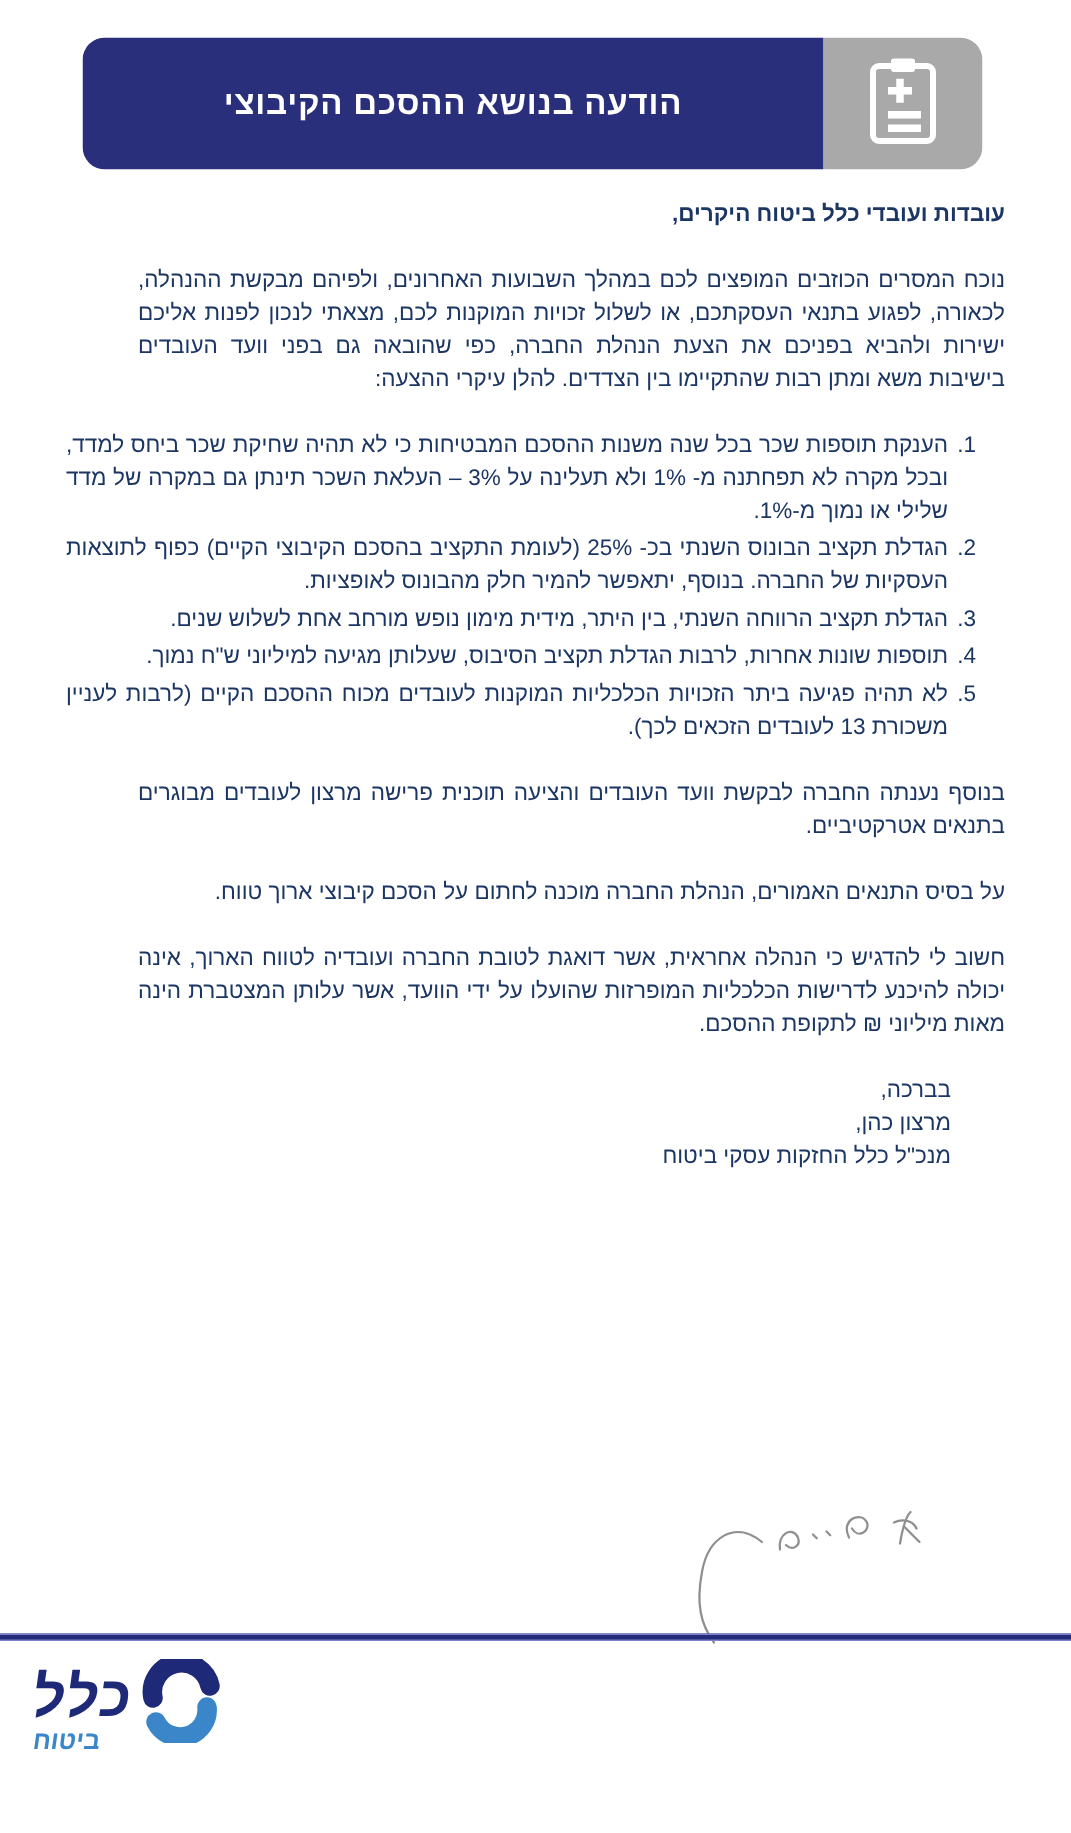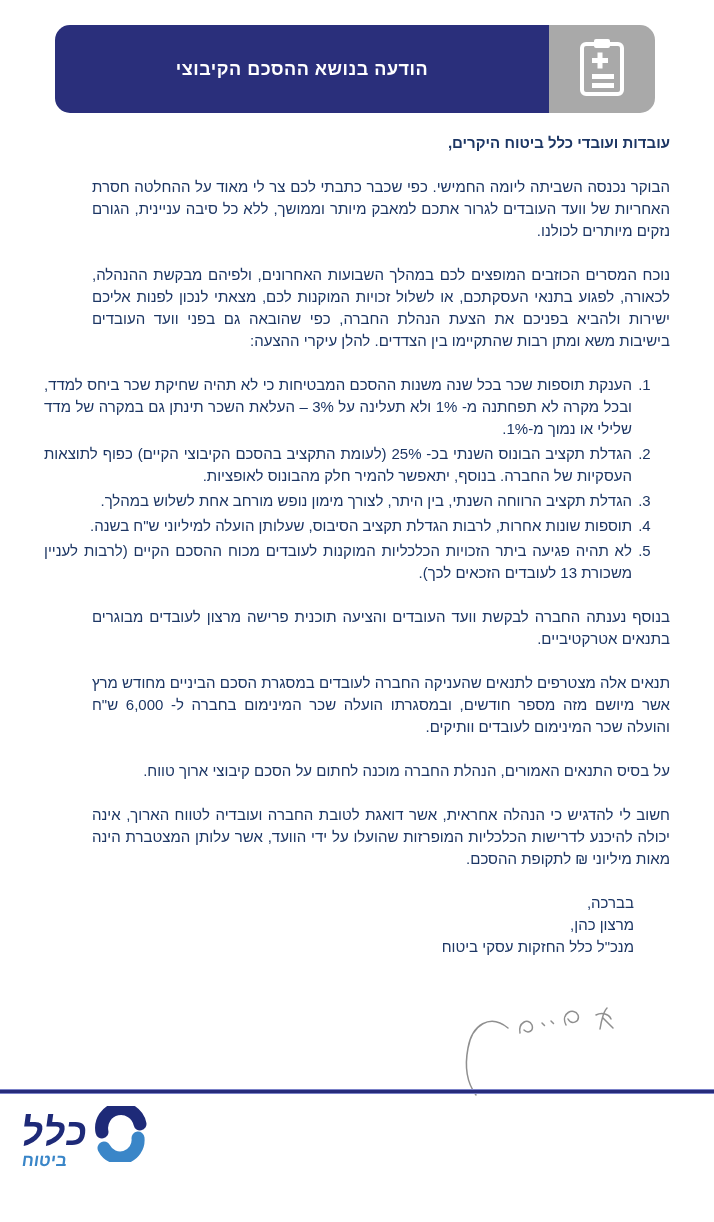--- a/index.html
+++ b/index.html
@@ -22,21 +22,21 @@
   
   .header{
     position:absolute;top:25px;left:55px;width:600px;height:88px;
     display:flex;border-radius:15px;overflow:hidden;
   }
   .header-blue{
     flex:1;background:var(--header-blue);
     display:flex;align-items:center;justify-content:center;
   }
   .header-title{
-    color:#ffffff;font-size:18px;font-weight:bold;direction:rtl;
+    color:#ffffff;font-size:22px;font-weight:bold;direction:rtl;
     letter-spacing:0.5px;
   }
   .header-gray{
     width:106px;background:var(--header-gray);
     display:flex;align-items:center;justify-content:center;
   }
 
   
   .content{
     position:absolute;top:132px;right:44px;left:44px;
@@ -97,31 +97,29 @@
           <rect x="18.5" y="16.5" width="5" height="16" fill="#ffffff"></rect>
           <rect x="13" y="38" width="22" height="5" fill="#ffffff"></rect>
           <rect x="13" y="47" width="22" height="5" fill="#ffffff"></rect>
         </svg>
       </span>
     </div>
   </div>
 
   <div class="content">
     <p class="greeting">עובדות ועובדי כלל ביטוח היקרים,</p>
-    <p>הבוקר נכנסה השביתה ליומה החמישי. כפי שכבר כתבתי לכם צר לי מאוד על ההחלטה חסרת האחריות של וועד העובדים לגרור אתכם למאבק מיותר וממושך, ללא כל סיבה עניינית, הגורם נזקים מיותרים לכולנו.</p>
     <p>נוכח המסרים הכוזבים המופצים לכם במהלך השבועות האחרונים, ולפיהם מבקשת ההנהלה, לכאורה, לפגוע בתנאי העסקתכם, או לשלול זכויות המוקנות לכם, מצאתי לנכון לפנות אליכם ישירות ולהביא בפניכם את הצעת הנהלת החברה, כפי שהובאה גם בפני וועד העובדים בישיבות משא ומתן רבות שהתקיימו בין הצדדים. להלן עיקרי ההצעה:</p>
     <ol>
       <li>הענקת תוספות שכר בכל שנה משנות ההסכם המבטיחות כי לא תהיה שחיקת שכר ביחס למדד, ובכל מקרה לא תפחתנה מ- 1% ולא תעלינה על 3% – העלאת השכר תינתן גם במקרה של מדד שלילי או נמוך מ-1%.</li>
       <li>הגדלת תקציב הבונוס השנתי בכ- 25% (לעומת התקציב בהסכם הקיבוצי הקיים) כפוף לתוצאות העסקיות של החברה. בנוסף, יתאפשר להמיר חלק מהבונוס לאופציות.</li>
-      <li>הגדלת תקציב הרווחה השנתי, בין היתר, לצורך מימון נופש מורחב אחת לשלוש במהלך.</li>
-      <li>תוספות שונות אחרות, לרבות הגדלת תקציב הסיבוס, שעלותן הועלה למיליוני ש"ח בשנה.</li>
+      <li>הגדלת תקציב הרווחה השנתי, בין היתר, מידית מימון נופש מורחב אחת לשלוש שנים.</li>
+      <li>תוספות שונות אחרות, לרבות הגדלת תקציב הסיבוס, שעלותן מגיעה למיליוני ש"ח נמוך.</li>
       <li>לא תהיה פגיעה ביתר הזכויות הכלכליות המוקנות לעובדים מכוח ההסכם הקיים (לרבות לעניין משכורת 13 לעובדים הזכאים לכך).</li>
     </ol>
     <p>בנוסף נענתה החברה לבקשת וועד העובדים והציעה תוכנית פרישה מרצון לעובדים מבוגרים בתנאים אטרקטיביים.</p>
-    <p>תנאים אלה מצטרפים לתנאים שהעניקה החברה לעובדים במסגרת הסכם הביניים מחודש מרץ אשר מיושם מזה מספר חודשים, ובמסגרתו הועלה שכר המינימום בחברה ל- 6,000 ש"ח והועלה שכר המינימום לעובדים וותיקים.</p>
     <p>על בסיס התנאים האמורים, הנהלת החברה מוכנה לחתום על הסכם קיבוצי ארוך טווח.</p>
     <p>חשוב לי להדגיש כי הנהלה אחראית, אשר דואגת לטובת החברה ועובדיה לטווח הארוך, אינה יכולה להיכנע לדרישות הכלכליות המופרזות שהועלו על ידי הוועד, אשר עלותן המצטברת הינה מאות מיליוני ₪ לתקופת ההסכם.</p>
     <div class="signoff">
       <div>בברכה,</div>
       <div>מרצון כהן,</div>
       <div>מנכ"ל כלל החזקות עסקי ביטוח</div>
     </div>
   </div>
 
   <svg class="signature" viewBox="0 0 210 95" fill="none" xmlns="http://www.w3.org/2000/svg">

